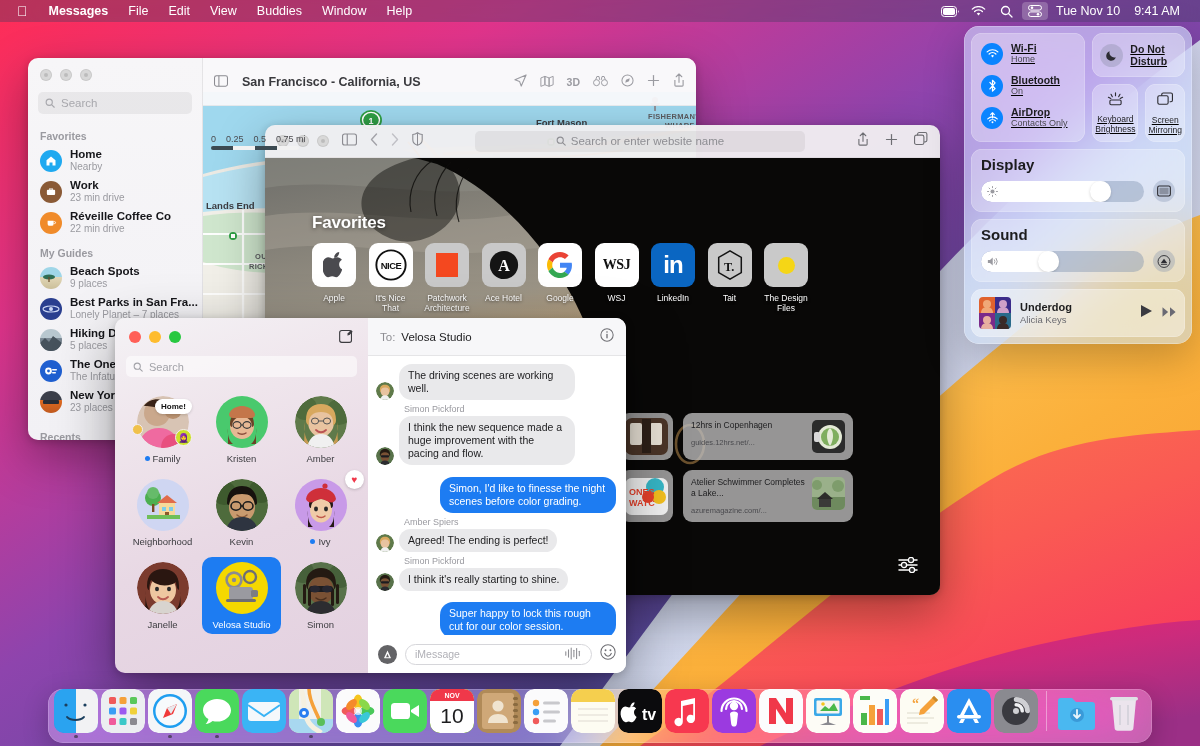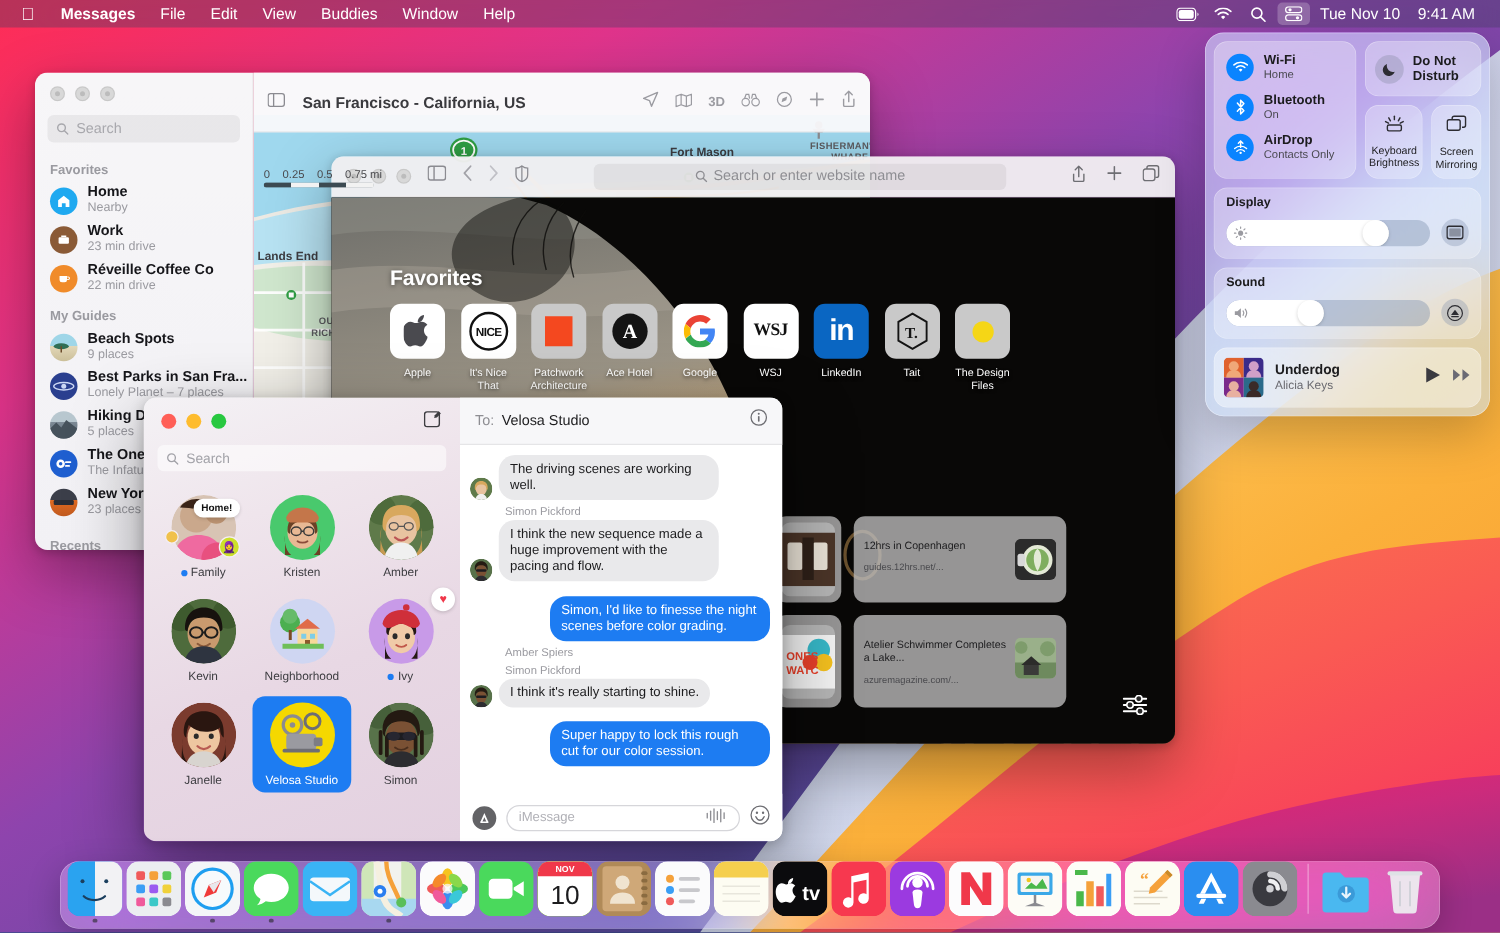--- a/index.html
+++ b/index.html
@@ -92,26 +92,26 @@
      font-size:17px; font-weight:bold; letter-spacing:-0.2px;
      text-shadow:0 1px 4px rgba(0,0,0,.5); }
   #fav-grid { position:absolute; left:47px; top:85px; display:flex; gap:12.5px; }
   .fav { width:44px; display:flex; flex-direction:column; align-items:center; }
   .fav .tile { width:44px; height:44px; border-radius:9px; display:flex; align-items:center;
      justify-content:center; overflow:hidden; }
   .fav .nm { margin-top:6px; font-size:8.5px; color:#fff; text-align:center; line-height:10px;
      text-shadow:0 1px 3px rgba(0,0,0,.6); }
   #reading-list { position:absolute; left:355px; top:255px; display:flex; flex-direction:column; gap:10px;}
   .rl-pair { display:flex; gap:10px; align-items:stretch; }
-  .rl-thumb-sq { width:43px; height:59px; border-radius:7px; overflow:hidden; flex:0 0 43px;
+  .rl-thumb-sq { width:43px; height:37px; border-radius:7px; overflow:hidden; flex:0 0 43px;
      background:rgba(190,190,190,0.78); display:flex; align-items:center; justify-content:center; }
   .rl-thumb-wrap { background:rgba(190,190,190,0.78); border-radius:9px; padding:5px;
      display:flex; align-items:center; justify-content:center; }
   .rl-card { width:170px; background:rgba(190,190,190,0.78); border-radius:9px;
-     padding:18px 8px; display:flex; gap:7px; align-items:flex-start; }
+     padding:7px 8px; display:flex; gap:7px; align-items:flex-start; }
   .rl-card .tx { flex:1; }
   .rl-card .ti { font-size:8.5px; color:#1c1c1e; font-weight:500; line-height:11px; }
   .rl-card .ur { font-size:7.5px; color:#4a4a4e; margin-top:7px; }
   .rl-card .th { width:33px; height:33px; border-radius:5px; overflow:hidden; flex:0 0 33px; }
   #safari-sliders { position:absolute; right:22px; bottom:18px; }
 
   
   #messages { left:115px; top:318px; width:511px; height:355px; border-radius:10px;
      box-shadow:0 22px 60px rgba(0,0,0,0.40), 0 2px 10px rgba(0,0,0,0.22); }
   #msg-sidebar { position:absolute; left:0; top:0; width:253px; height:100%;
@@ -156,40 +156,40 @@
      display:flex; align-items:center; justify-content:center; color:#fff; font-size:11px; }
   #imsg-field { flex:1; height:21px; border-radius:11px; border:1px solid #d6d6da;
      display:flex; align-items:center; padding:0 9px; font-size:10.5px; color:#b0b0b6; }
   #imsg-field .wave { margin-left:auto; color:#8e8e93; }
 
   
   #cc { position:absolute; right:8px; top:26px; width:228px;
         background:rgba(205,222,245,0.62); backdrop-filter:blur(36px) saturate(160%);
         border-radius:15px; padding:7px; display:flex; flex-direction:column; gap:7px;
         box-shadow:0 14px 40px rgba(0,0,0,0.22), inset 0 0 0 0.5px rgba(255,255,255,0.5); z-index:400;}
-  .cc-top { display:flex; gap:7px; }
+  .cc-top { display:flex; gap:7px;text-decoration:underline; }
   .cc-card { background:rgba(255,255,255,0.30); border-radius:11px;
      box-shadow:inset 0 0 0 0.5px rgba(255,255,255,0.35); }
   #cc-toggles { flex:1.38; padding:9px 10px; display:flex; flex-direction:column; gap:9px; }
   .cc-tog { display:flex; align-items:center; gap:8px; }
   .cc-tog .ic { width:22px; height:22px; border-radius:50%; background:#0a84ff;
      display:flex; align-items:center; justify-content:center; color:#fff; flex:0 0 22px; }
   .cc-tog .t { font-size:10.5px; font-weight:bold; color:#1c1c1e; line-height:12px; }
   .cc-tog .s { font-size:9px; color:#4a4a50; line-height:11px; }
   #cc-right { flex:1; display:flex; flex-direction:column; gap:7px; }
   #cc-dnd { padding:10px 8px; display:flex; align-items:center; gap:7px; }
   #cc-dnd .ic { width:23px; height:23px; border-radius:50%; background:rgba(120,130,150,0.30);
      display:flex; align-items:center; justify-content:center; color:#2c2c32; flex:0 0 23px; }
   #cc-dnd .t { font-size:10.5px; font-weight:bold; color:#1c1c1e; line-height:12px; }
   #cc-small { display:flex; gap:7px; }
   .cc-sq { flex:1; padding:8px 3px 7px 3px; display:flex; flex-direction:column;
      align-items:center; gap:4px; }
   .cc-sq .lb { font-size:8.5px; color:#1c1c1e; text-align:center; line-height:10px; }
   .cc-slider-card { padding:7px 10px 10px 10px; }
-  .cc-slider-card .hd { font-size:10px; font-weight:bold; color:#1c1c1e; margin-bottom:7px; }
+  .cc-slider-card .hd { font-size:15px; font-weight:bold; color:#1c1c1e; margin-bottom:7px; }
   .cc-slider-row { display:flex; align-items:center; gap:9px; }
   .cc-track { flex:1; height:21px; border-radius:11px; background:rgba(120,140,170,0.40);
      position:relative; overflow:hidden; }
   .cc-fill { position:absolute; left:0; top:0; bottom:0; background:#fff; border-radius:11px;
      display:flex; align-items:center; padding-left:6px; color:#7a7a80; }
   .cc-knob { position:absolute; top:0; width:21px; height:21px; border-radius:50%; background:#fff;
      box-shadow:0 1px 3px rgba(0,0,0,0.18); }
   .cc-sidebtn { width:22px; height:22px; border-radius:50%; background:rgba(120,140,170,0.32);
      display:flex; align-items:center; justify-content:center; flex:0 0 22px; color:#2c2c32;}
   #cc-music { background:rgba(255,255,255,0.42); border-radius:11px; padding:8px;
@@ -861,20 +861,37 @@
             <line x1="23.6" y1="25" x2="28.4" y2="25" stroke="#555" stroke-width="1"></line>
             <path d="M21 34c3 3 7 3 10 0" stroke="#b55" stroke-width="1.8" fill="none" stroke-linecap="round"></path>
             <path d="M12 52c2-10 7-14 14-14s12 4 14 14z" fill="#f0f0f0"></path>
               </g>
             </svg>
         </div>
         <div class="mname">Amber</div>
       </div>
 
       <div class="mcell">
+        <div class="mavatar" style="background:#cfd6f2">
+          <svg width="40" height="40" viewBox="0 0 40 40">
+              <ellipse cx="10" cy="13" rx="8" ry="8" fill="#4caf50"></ellipse>
+              <ellipse cx="10" cy="8" rx="6" ry="6" fill="#66bb6a"></ellipse>
+              <rect x="9" y="19" width="2.4" height="8" fill="#7b4b22"></rect>
+              <path d="M16 18h16v14H16z" fill="#f7d99a"></path>
+              <path d="M14 18l10-8 10 8z" fill="#e06b4a"></path>
+              <rect x="19" y="22" width="4" height="4" fill="#7ecde8"></rect>
+              <rect x="26" y="22" width="4" height="4" fill="#7ecde8"></rect>
+              <rect x="22" y="27" width="4" height="5" fill="#8d5a2b"></rect>
+              <rect x="4" y="30" width="33" height="4" fill="#6fbf59"></rect>
+            </svg>
+        </div>
+        <div class="mname">Neighborhood</div>
+      </div>
+
+      <div class="mcell">
         <div class="mavatar">
           <svg width="52" height="52" viewBox="0 0 52 52">
               <defs>
                 <clipPath id="c3">
                   <circle cx="26" cy="26" r="26"></circle>
                 </clipPath>
               </defs>
             <g clip-path="url(#c3)">
                 <rect width="52" height="52" fill="#4e6b3c"></rect>
                 <circle cx="8" cy="14" r="12" fill="#3e5a2e"></circle>
@@ -883,37 +900,20 @@
             <path d="M11 24c0-12 7-17 15-17s15 5 15 17c0 1-1 2-2 2-1-8-5-11-13-11s-12 3-13 11c-1 0-2-1-2-2z" fill="#17120e"></path>
             <ellipse cx="20" cy="27" rx="5" ry="4.2" fill="none" stroke="#1c1c1c" stroke-width="1.6"></ellipse>
                 <ellipse cx="32" cy="27" rx="5" ry="4.2" fill="none" stroke="#1c1c1c" stroke-width="1.6"></ellipse>
             <line x1="25" y1="27" x2="27" y2="27" stroke="#1c1c1c" stroke-width="1.6"></line>
             <path d="M21 36c3 2.6 7 2.6 10 0" stroke="#8a5a3a" stroke-width="1.5" fill="none" stroke-linecap="round"></path>
             <path d="M10 52c2-10 8-14 16-14s14 4 16 14z" fill="#2e3440"></path>
               </g>
             </svg>
         </div>
         <div class="mname">Kevin</div>
-      </div>
-
-      <div class="mcell">
-        <div class="mavatar" style="background:#cfd6f2">
-          <svg width="40" height="40" viewBox="0 0 40 40">
-              <ellipse cx="10" cy="13" rx="8" ry="8" fill="#4caf50"></ellipse>
-              <ellipse cx="10" cy="8" rx="6" ry="6" fill="#66bb6a"></ellipse>
-              <rect x="9" y="19" width="2.4" height="8" fill="#7b4b22"></rect>
-              <path d="M16 18h16v14H16z" fill="#f7d99a"></path>
-              <path d="M14 18l10-8 10 8z" fill="#e06b4a"></path>
-              <rect x="19" y="22" width="4" height="4" fill="#7ecde8"></rect>
-              <rect x="26" y="22" width="4" height="4" fill="#7ecde8"></rect>
-              <rect x="22" y="27" width="4" height="5" fill="#8d5a2b"></rect>
-              <rect x="4" y="30" width="33" height="4" fill="#6fbf59"></rect>
-            </svg>
-        </div>
-        <div class="mname">Neighborhood</div>
       </div>
 
       <div class="mcell">
         <div class="mavatar" style="background:#c89ae8">
           <svg width="52" height="52" viewBox="0 0 52 52">
               <ellipse cx="26" cy="31" rx="11" ry="12.5" fill="#f0cba8"></ellipse>
               <path d="M14 26c0-9 5-13 12-13s12 4 12 13c0 2-1 3-2 3 0-6-4-9-10-9s-10 3-10 9c-1 0-2-1-2-3z" fill="#241814"></path>
               <path d="M11 20c1-7 8-11 15-11s14 4 15 11c-1 3-4 4-7 3-3-1-5-3-8-3s-5 2-8 3c-3 1-6 0-7-3z" fill="#cf2f3a"></path>
               <circle cx="30" cy="7" r="2.6" fill="#cf2f3a"></circle>
               <ellipse cx="21" cy="30" rx="2" ry="2.4" fill="#2a2a2a"></ellipse>
@@ -1056,20 +1056,38 @@
             </svg>
         </div>
         <div class="m-bub in">I think the new sequence made a huge improvement with the pacing and flow.</div>
       </div>
 
       <div class="msg-row out" style="margin-top:12px">
         <div class="m-bub out">Simon, I'd like to finesse the night scenes before color grading.</div>
       </div>
 
       <div class="m-sender">Amber Spiers</div>
+      <div class="msg-row">
+        <div class="m-av">
+          <svg width="18" height="18" viewBox="0 0 52 52">
+              <defs>
+                <clipPath id="t3">
+                  <circle cx="26" cy="26" r="26"></circle>
+                </clipPath>
+              </defs>
+              <g clip-path="url(#t3)">
+                <rect width="52" height="52" fill="#5f7a4a"></rect>
+                <ellipse cx="26" cy="26" rx="13" ry="15" fill="#e8c3a0"></ellipse>
+                <path d="M11 24c0-11 6-16 15-16s15 5 15 16c0 4-2 5-3 5 1-9-4-13-12-13s-13 4-12 13c-1 0-3-1-3-5z" fill="#d8a85e"></path>
+                <path d="M12 52c2-10 7-14 14-14s12 4 14 14z" fill="#f0f0f0"></path>
+              </g>
+            </svg>
+        </div>
+        <div class="m-bub in">Agreed! The ending is perfect!</div>
+      </div>
 
       <div class="m-sender">Simon Pickford</div>
       <div class="msg-row">
         <div class="m-av">
           <svg width="18" height="18" viewBox="0 0 52 52">
               <defs>
                 <clipPath id="t4">
                   <circle cx="26" cy="26" r="26"></circle>
                 </clipPath>
               </defs>

